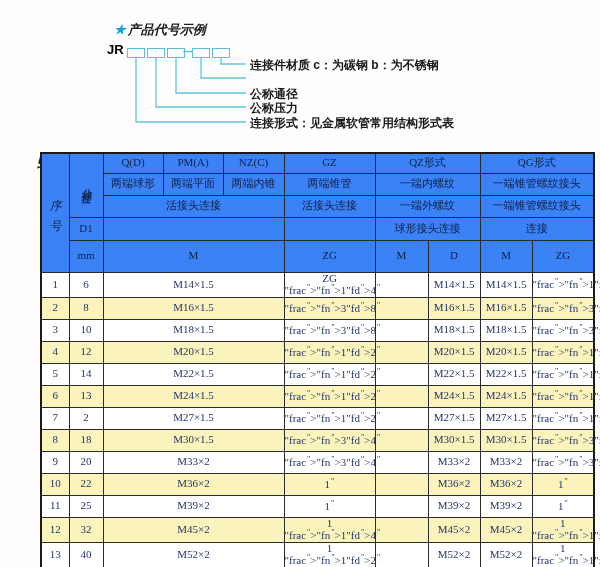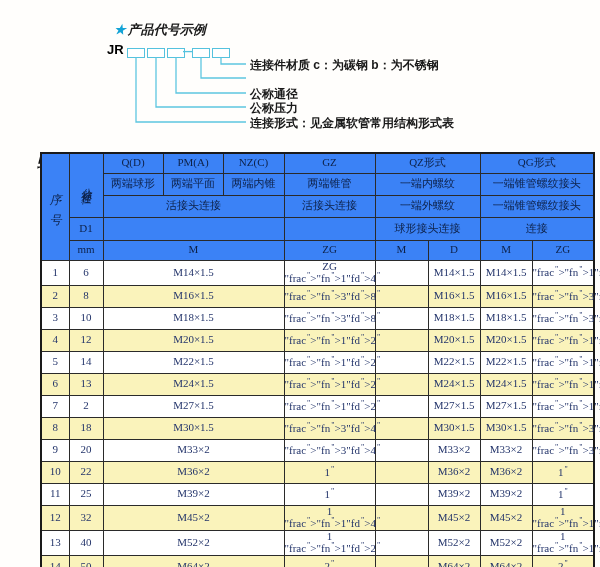--- a/index.html
+++ b/index.html
@@ -103,21 +103,21 @@
         <td colspan="2">一端外螺纹</td>
         <td colspan="2">一端锥管螺纹接头</td>
       </tr>
       <tr style="height:23px">
         <td class="latin">D1</td>
         <td colspan="3"></td>
         <td></td>
         <td colspan="2">球形接头连接</td>
         <td colspan="2">连接</td>
       </tr>
-      <tr style="height:20px">
+      <tr style="height:32px">
         <td class="latin">mm</td>
         <td colspan="3" class="latin">M</td>
         <td class="latin">ZG</td>
         <td class="latin">M</td>
         <td class="latin">D</td>
         <td class="latin">M</td>
         <td class="latin">ZG</td>
       </tr>
     </thead>
     <tbody>

